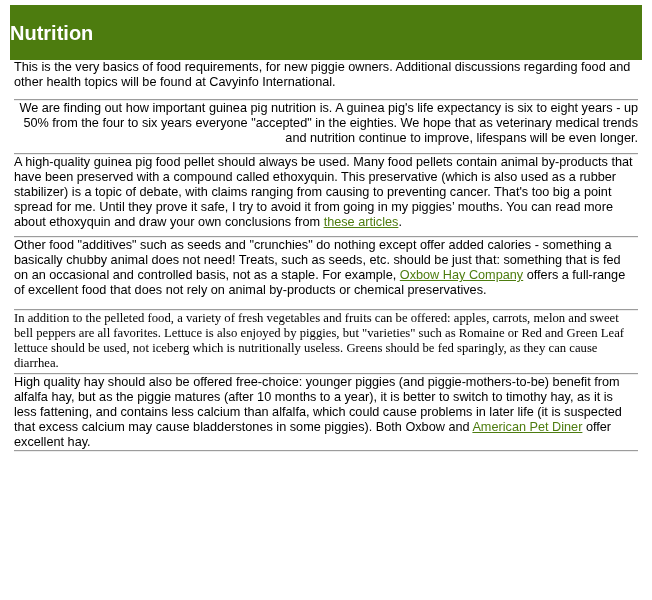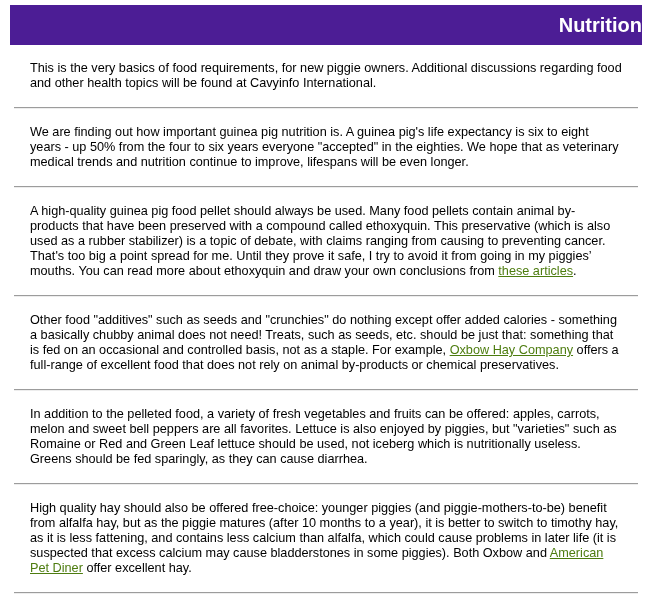--- a/index.html
+++ b/index.html
@@ -8,65 +8,65 @@
   }
   body {
     margin: 5px 10px;
     width: 632px;
     font-family: "Liberation Sans", "DejaVu Sans", sans-serif;
     font-size: 12.7px;
     line-height: 15px;
     color: #000000;
   }
   .banner {
-    height: 40px;
-    background: #4c1d95;
+    height: 55px;
+    background: #4d7c0f;
     display: flex;
     align-items: center;
-    justify-content: flex-end;
+    justify-content: flex-start;
   }
   .banner h1 {
     margin: 0;
     color: #ffffff;
     font-size: 20px;
     font-weight: bold;
     line-height: 40px;
     font-family: "Liberation Sans", sans-serif;
   }
   .content {
     padding: 0 4px;
   }
   p.para {
-    margin: 16px;
+    margin: 0;
   }
   hr.rule {
     border: none;
     border-top: 1px solid #9c9c9c;
     border-bottom: 1px solid #ededed;
     height: 0;
     margin-left: 0;
     margin-right: 0;
     margin-bottom: 0;
   }
   a.link {
     color: #4d7c0f;
     text-decoration: underline;
     cursor: pointer;
   }
   
   .p-intro     { margin-top: 9px;  }
   .hr-1        { margin-top: 9px;  }
   .p-best      { margin-top: 28px; }
-  .p-life      { margin-top: 13px; }
+  .p-life      { margin-top: 13px; text-align: right; }
   .hr-2        { margin-top: 7px;  }
   .p-pellets   { margin-top: 20px; }
   .hr-3        { margin-top: 6px;  }
   .p-additives { margin-top: 33px; }
   .hr-4        { margin-top: 11px; }
-  .p-veg       { margin-top: 17px; }
+  .p-veg       { margin-top: 17px; font-family: Liberation Serif, serif; }
   .hr-5        { margin-top: 2px;  }
   .p-hay       { margin-top: 15px; }
   .hr-6        { margin-top: 0;    }
 </style>
 </head>
 <body>
 
 <div class="page">
 
   <div class="banner">

